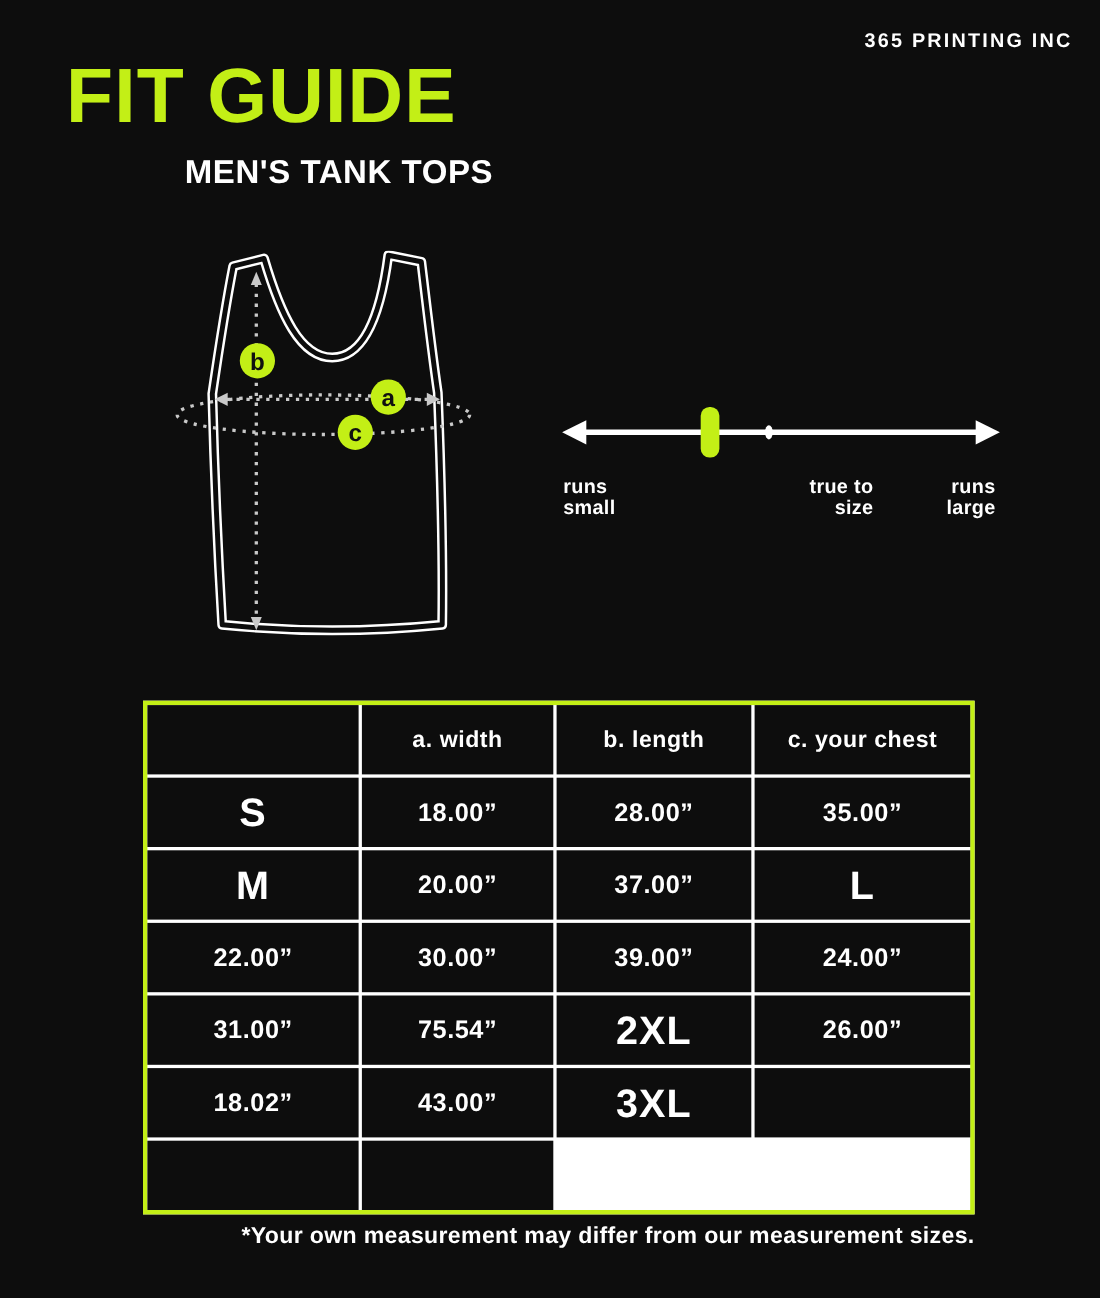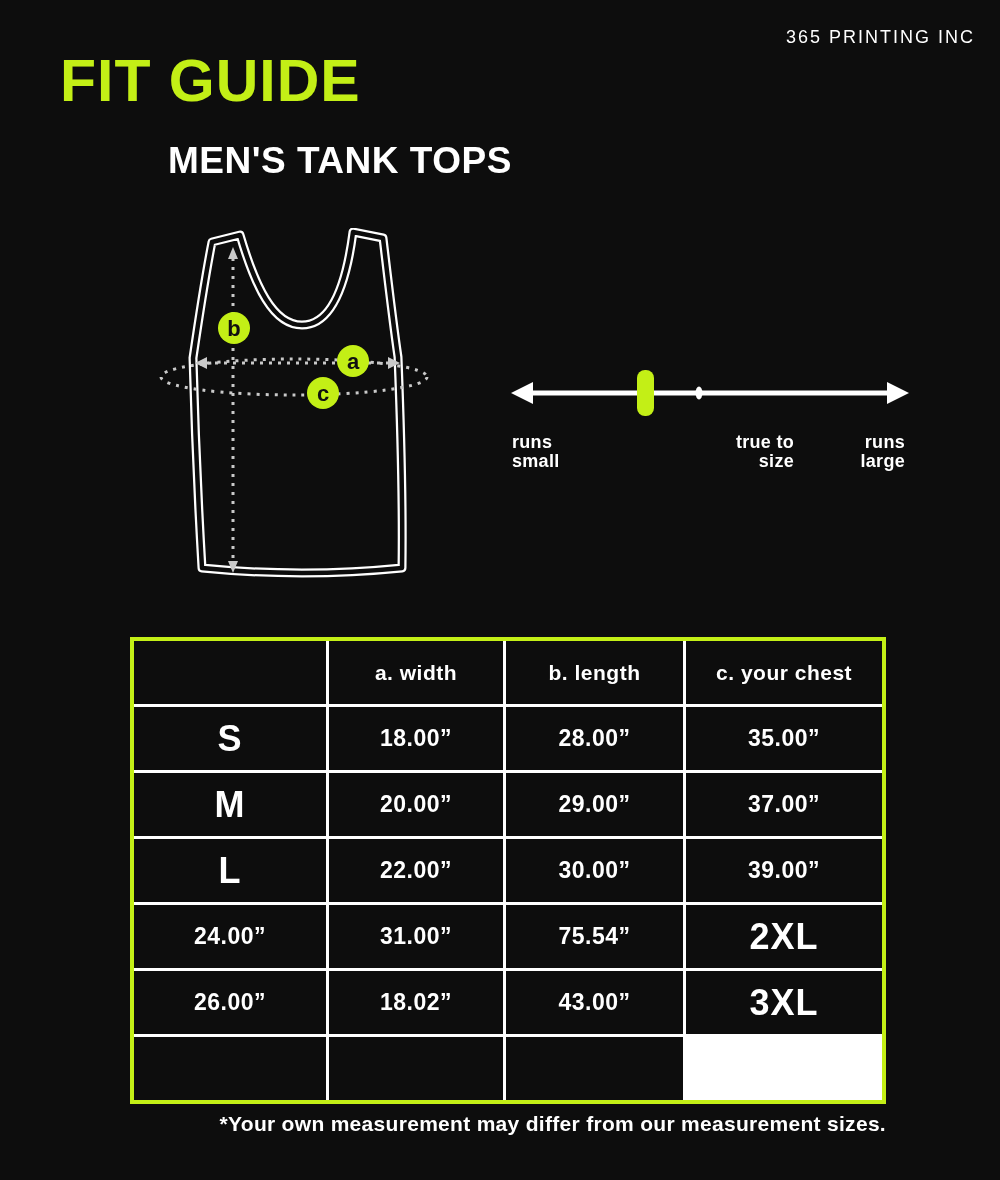--- a/index.html
+++ b/index.html
@@ -10,30 +10,30 @@
     --marker_letter:#101010;
   }
   *{box-sizing:border-box;margin:0;padding:0;}
   html,body{background:var(--background);}
   .canvas{
     position:relative;width:1000px;height:1180px;background:var(--background);
     font-family:"Liberation Sans",sans-serif;color:var(--text);overflow:hidden;
   }
   .brand{
     position:absolute;top:27px;right:25px;
-    font-size:18px;font-weight:normal;letter-spacing:2px;color:var(--text);
+    font-size:18px;font-weight:bold;letter-spacing:2px;color:var(--text);
   }
   .title{
     position:absolute;left:60px;top:52px;
-    font-size:59px;font-weight:bold;letter-spacing:1px;line-height:1;
+    font-size:70px;font-weight:bold;letter-spacing:1px;line-height:1;
     color:var(--accent);
   }
   .subtitle{
     position:absolute;left:168px;top:140px;
-    font-size:37px;font-weight:bold;letter-spacing:0.5px;color:var(--text);
+    font-size:30px;font-weight:bold;letter-spacing:0.5px;color:var(--text);
   }
   .tank-svg{position:absolute;left:140px;top:228px;width:340px;height:360px;}
   .tank-fill{fill:var(--background);stroke:#ffffff;stroke-width:9;stroke-linejoin:round;}
   .tank-inner{fill:none;stroke:var(--background);stroke-width:4.5;stroke-linejoin:round;}
   .dotted-line{stroke:var(--dotted);stroke-width:3;fill:none;stroke-dasharray:3 6;}
   .dotted-head{fill:var(--dotted);}
   .marker-circle{fill:var(--accent);}
   .marker-letter{
     fill:var(--marker_letter);font-family:"Liberation Sans",sans-serif;
     font-size:22px;font-weight:bold;text-anchor:middle;
@@ -142,21 +142,20 @@
     <div class="cell head">b. length</div>
     <div class="cell head">c. your chest</div>
 
     <div class="cell size">S</div>
     <div class="cell val">18.00”</div>
     <div class="cell val">28.00”</div>
     <div class="cell val">35.00”</div>
 
     <div class="cell size">M</div>
     <div class="cell val">20.00”</div>
-    <div class="cell val">29.00”</div>
     <div class="cell val">37.00”</div>
 
     <div class="cell size">L</div>
     <div class="cell val">22.00”</div>
     <div class="cell val">30.00”</div>
     <div class="cell val">39.00”</div>
 
     <div class="cell val">24.00”</div>
     <div class="cell val">31.00”</div>
     <div class="cell val">75.54”</div>

